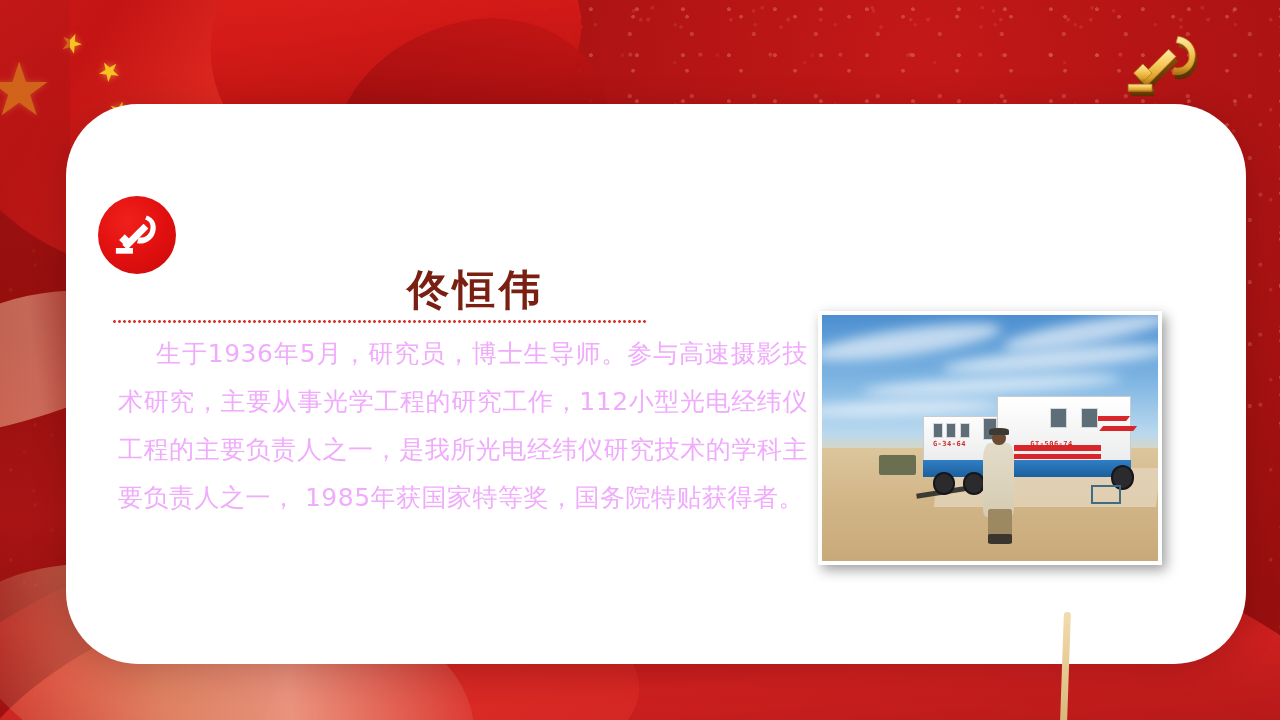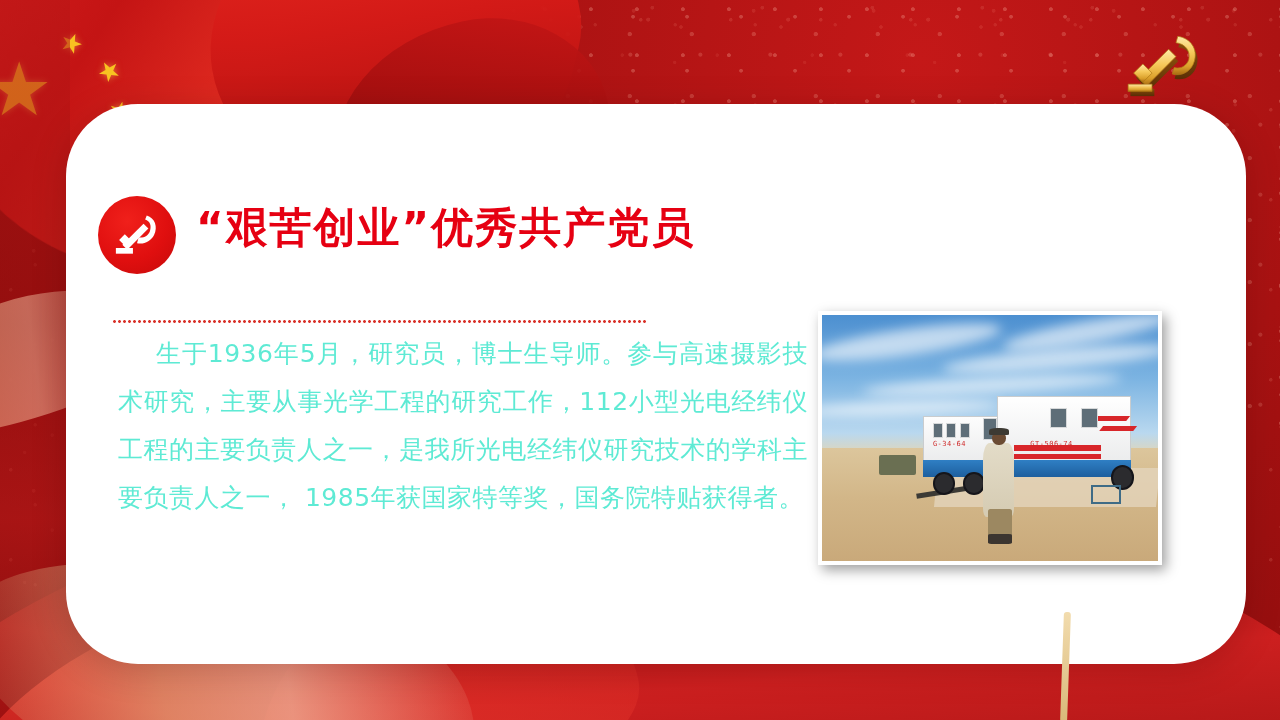--- a/index.html
+++ b/index.html
@@ -218,35 +218,36 @@
     background-repeat: repeat-x;
   }
 
   
   .body-text {
     position: absolute;
     left: 118px; top: 330px;
     width: 690px;
     font-size: 25px;
     line-height: 48px;
-    color: #5eead4;
+    color: #f0abfc;
     text-align: justify;
     text-indent: 38px;
     letter-spacing: .5px;
   }
 
   
   .photo-frame {
     position: absolute;
     left: 818px; top: 311px;
     width: 344px; height: 254px;
     background: #ffffff;
     padding: 4px;
     box-sizing: border-box;
     box-shadow: 4px 5px 12px rgba(0,0,0,.38);
+    font-weight: bold;
   }
   .photo {
     position: relative;
     width: 100%; height: 100%;
     overflow: hidden;
     background: linear-gradient(180deg, #4c8fd0 0%, #7cb4e2 26%, #b9d8ef 48%, #ddd6bd 56%, #d8c49a 72%, #cdb086 100%);
   }
   .ph-cloud {
     position: absolute;
     background: rgba(255,255,255,.62);
@@ -445,21 +446,21 @@
     <svg viewBox="0 0 64 64">
       <g fill="#ffffff">
         <path d="M44 8 C54 11 58 22 53 32 C49 40 40 44 32 42 L34 35 C40 36 46 33 48 27 C50 20 48 15 42 13 Z"></path>
         <path d="M14 44 L40 18 L46 24 L20 50 Z"></path>
         <path d="M10 38 L17 31 L25 39 L18 46 Z"></path>
         <path d="M6 48 L27 48 L27 55 L6 55 Z"></path>
       </g>
     </svg>
   </div>
 
-  <div class="title-main">“艰苦创业”优秀共产党员</div>
+  <div class="title-sub">佟恒伟</div>
 
   <div class="divider"></div>
 
   <div class="body-text">生于1936年5月，研究员，博士生导师。参与高速摄影技术研究，主要从事光学工程的研究工作，112小型光电经纬仪工程的主要负责人之一，是我所光电经纬仪研究技术的学科主要负责人之一， 1985年获国家特等奖，国务院特贴获得者。</div>
 
   <div class="photo-frame">
     <div class="photo">
       <div class="ph-cloud ph-c1"></div>
       <div class="ph-cloud ph-c2"></div>
       <div class="ph-cloud ph-c3"></div>

